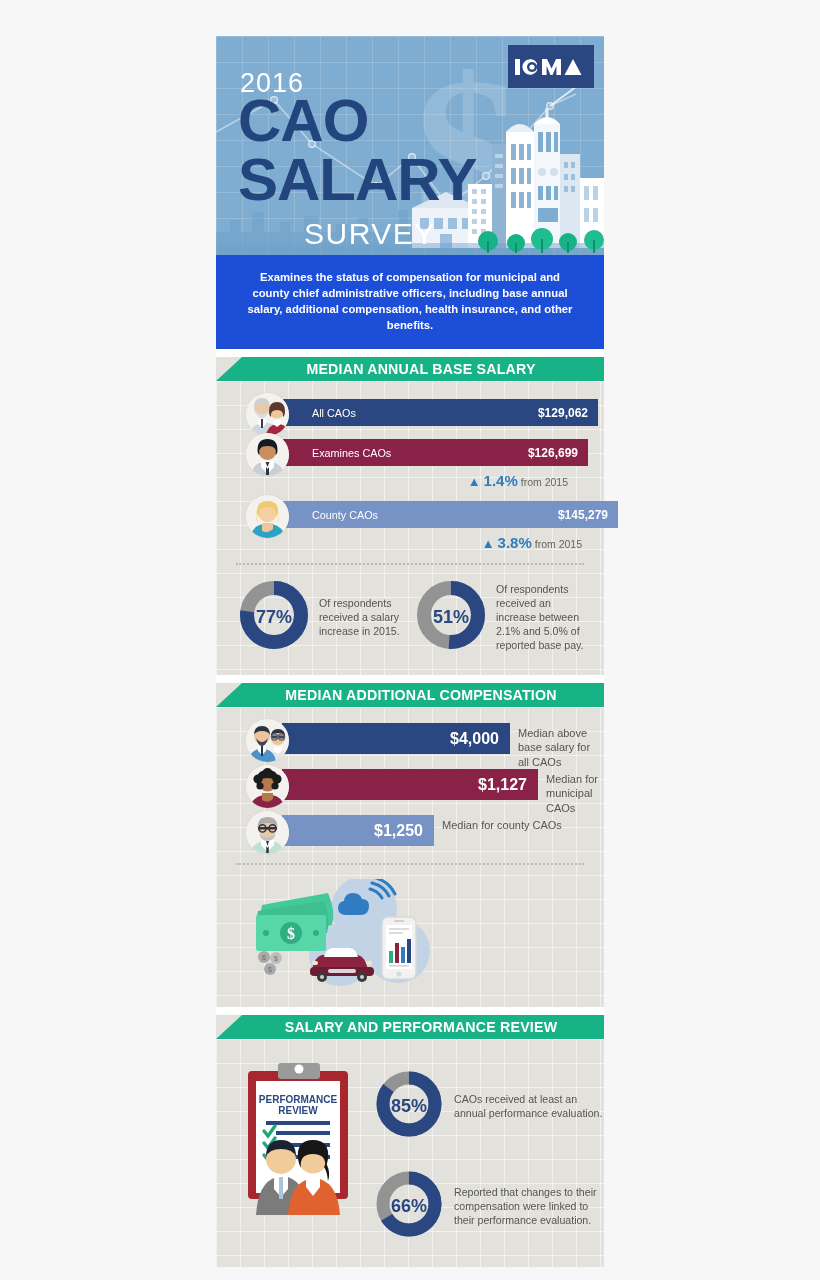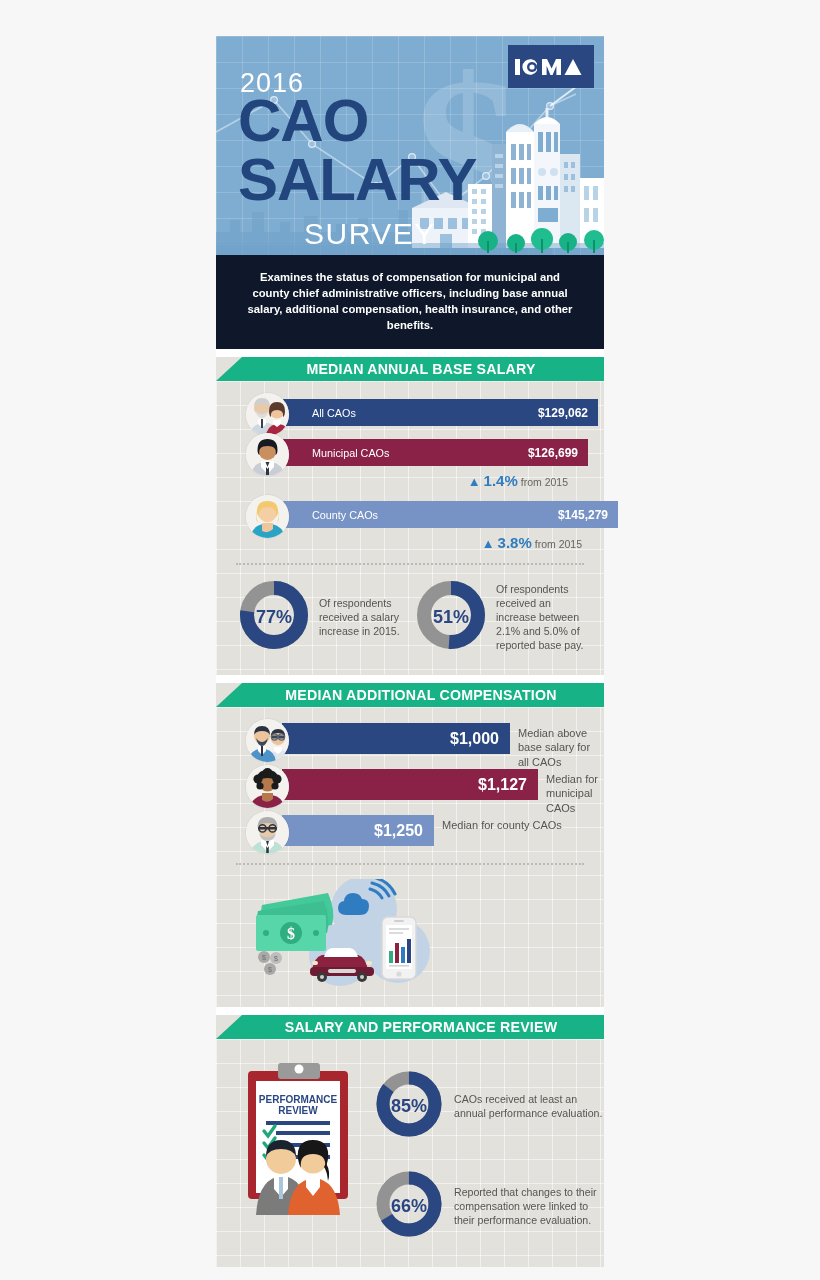--- a/index.html
+++ b/index.html
@@ -65,21 +65,21 @@
     letter-spacing: -1px; line-height: .96;
   }
   .hero-survey {
     position: absolute; left: 88px; top: 183px;
     color: #ffffff; font-size: 30px; font-weight: 300;
     letter-spacing: 1.5px; line-height: 1;
   }
 
   
   .subtitle {
-    background: #0f172a;
+    background: #1d4ed8;
     color: #ffffff;
     text-align: center;
     padding: 14px 30px 16px;
     font-size: 11.3px;
     font-weight: bold;
     line-height: 1.42;
   }
 
   
   .sec-gap { height: 8px; background: #ffffff; }
@@ -396,21 +396,21 @@
               <circle cx="21.5" cy="21.5" r="21.5" fill="#f4f2ef"></circle>
               <path d="M5 43 q1-12 12-14 h9 q11 2 12 14 Z" fill="#c9ced6"></path>
               <path d="M15 28 h13 v6 l-6.5 7 -6.5-7 Z" fill="#ffffff"></path>
               <path d="M19.5 29 h4 l-2 5 z" fill="#2f3540"></path>
               <path d="M20 34 l1.5 2 1.5-2 v8 h-3 z" fill="#2f3540"></path>
               <circle cx="21.5" cy="18" r="9" fill="#c98f5f"></circle>
               <path d="M11.5 17 q0-11 10-11 q10 0 10 11 q0 4 -2 5 q2-9 -8-9 q-10 0 -8 9 q-2-1 -2-5 Z" fill="#161a22"></path>
             </svg>
           </div>
           <div class="bar maroon" style="width:306px;">
-            <span class="bar-label">Municipal CAOs</span>
+            <span class="bar-label">Examines CAOs</span>
             <span class="bar-value">$126,699</span>
           </div>
         </div>
         <div class="delta" style="margin-right:36px;">
           <span class="arrow">▲</span>
           <span class="pct">1.4%</span>
           <span>from 2015</span>
         </div>
 
         <div class="salary-row" style="margin-top:12px;">
@@ -492,21 +492,21 @@
                 <path d="M2 43 q1-11 11-13 h6 q10 2 11 13 Z" fill="#4e93c8"></path>
                 <circle cx="16" cy="17" r="8" fill="#edc49c"></circle>
                 <path d="M8 16 q0-9 8-9 q8 0 8 9 q-2-4 -8-4 q-6 0 -8 4 Z" fill="#2c3442"></path>
                 <path d="M10 19 q2 8 6 8 q4 0 6-8 q-3 4 -6 4 q-3 0 -6-4 Z" fill="#3b4656"></path>
                 <path d="M12 27 h8 v5 l-4 4 -4-4 Z" fill="#ffffff"></path>
                 <rect x="15" y="27" width="2" height="10" fill="#2c3442"></rect>
               </g>
             </svg>
           </div>
           <div class="comp-bar" style="width:228px;background:#2a4782;">
-            <span class="v">$1,000</span>
+            <span class="v">$4,000</span>
           </div>
           <div class="comp-note" style="left:272px;">Median above base salary for all CAOs</div>
         </div>
 
         <div class="comp-row" style="margin-top:12px;">
           <div class="avatar" style="top:-4px;">
             <svg width="43" height="43" viewBox="0 0 43 43">
               <circle cx="21.5" cy="21.5" r="21.5" fill="#f4f2ef"></circle>
               <path d="M4 43 q2-11 13-13 h9 q11 2 13 13 Z" fill="#8a2247"></path>
               <path d="M16 28 h11 v6 q-5 5 -11 1 Z" fill="#b5794b"></path>

